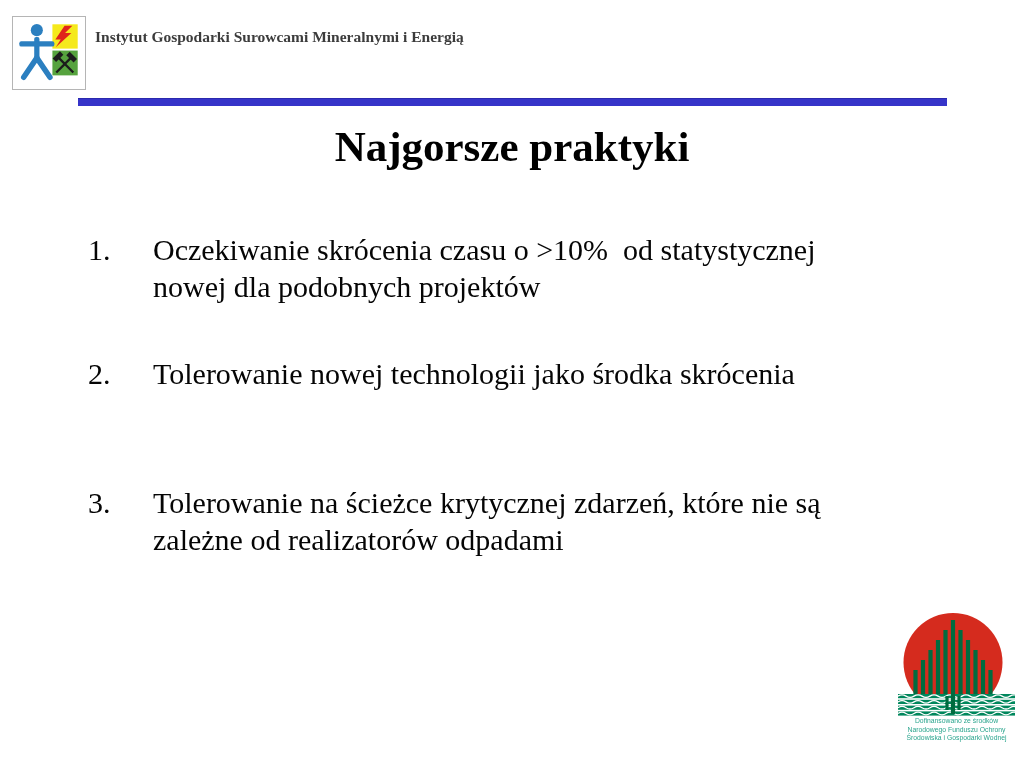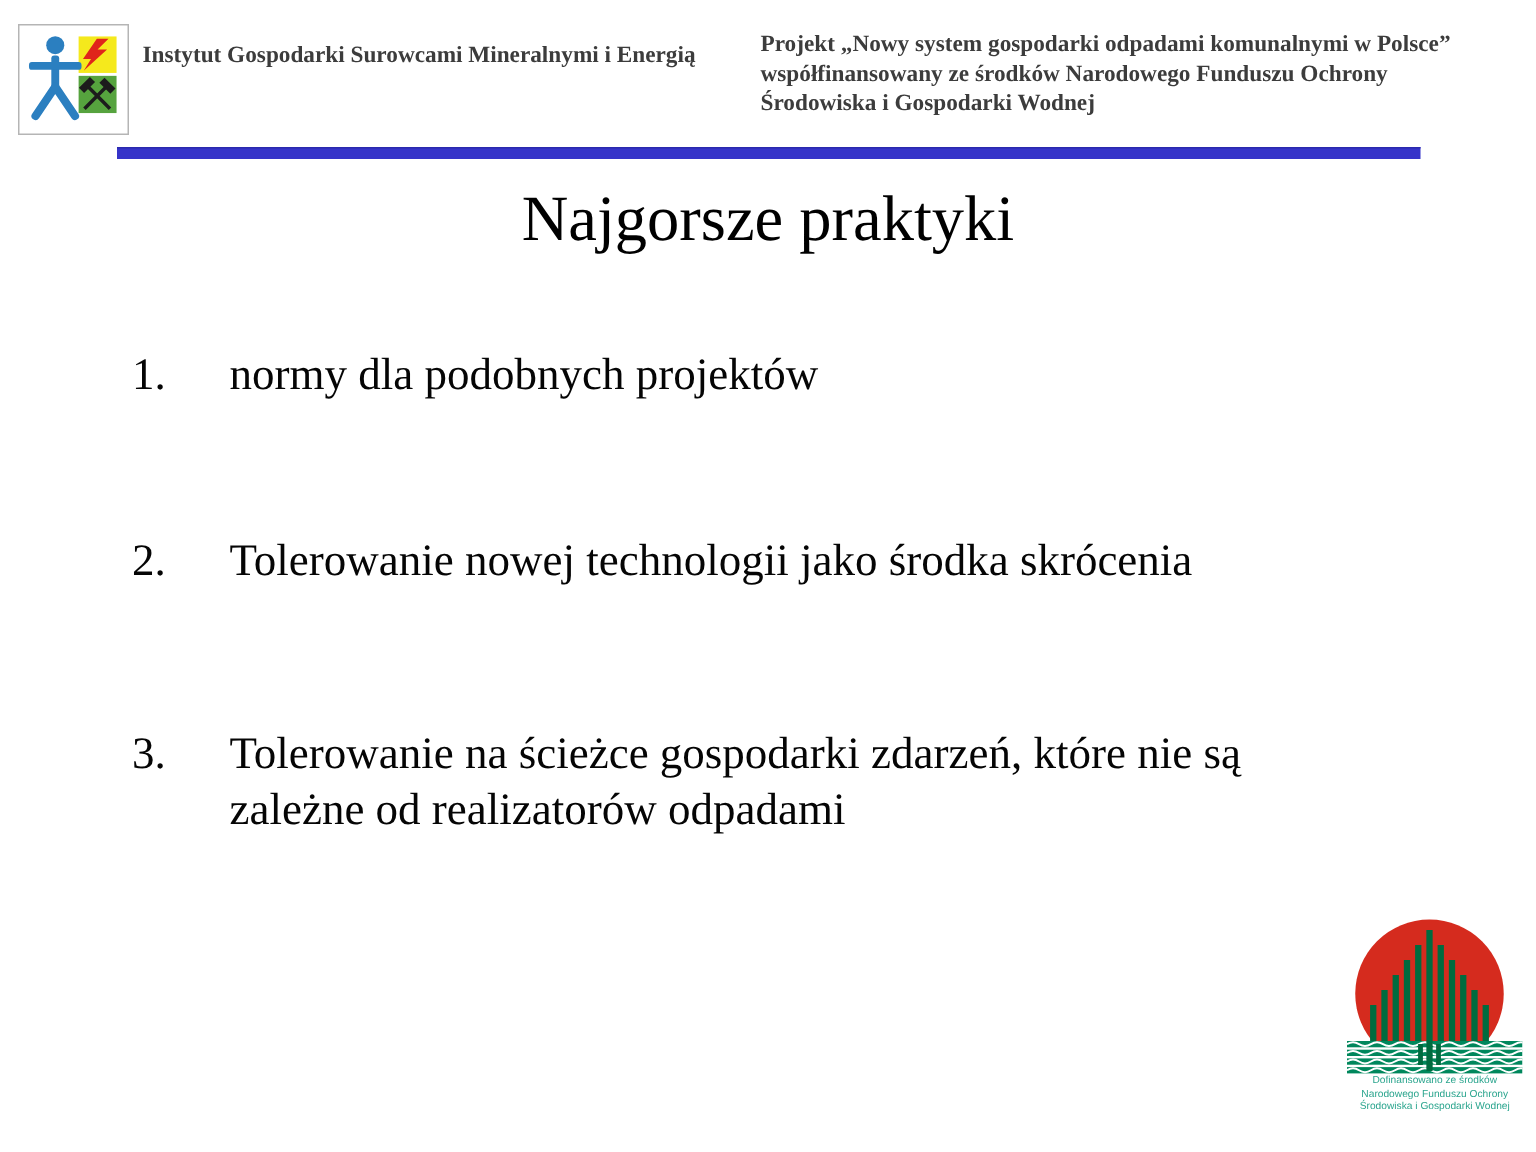--- a/index.html
+++ b/index.html
@@ -14,21 +14,21 @@
             color:var(--header-text,#3c3c3c);}
   .org-name{left:95px;top:27px;}
   .project-name{left:507px;top:20px;width:480px;}
 
   .divider{position:absolute;left:78px;top:98px;width:869px;height:8px;
            background:var(--divider-blue,#3634c9);border-top:1px solid #2b29ae;
            box-sizing:border-box;}
 
   
   .title{position:absolute;left:0;width:1024px;top:125px;text-align:center;
-         font-size:43px;line-height:1;font-weight:normal;color:#000;}
+         font-size:43px;line-height:1;font-weight:bold;color:#000;}
 
   
   .item{position:absolute;left:88px;width:870px;display:flex;
         font-size:30px;line-height:37px;color:var(--body-text,#050505);}
   .item-num{width:65px;flex:none;}
   .item-line{white-space:pre;}
   .item-1{top:231px;}
   .item-2{top:355px;}
   .item-3{top:484px;}
 
@@ -66,48 +66,44 @@
       <rect class="fig-blue" x="21.8" y="20.5" width="5.4" height="23" rx="2"></rect>
       <rect class="fig-blue" x="6.5" y="25" width="36" height="5.4" rx="2"></rect>
       <path class="fig-stroke" d="M24.5 42 L11 62 M24.5 42 L38 62"></path>
     </svg>
   </div>
 
   <div class="hdr-text org-name">
     <div>Instytut Gospodarki Surowcami Mineralnymi i Energią</div>
   </div>
 
-  <div class="hdr-text project-name">
-    <div>Projekt „Nowy system gospodarki odpadami komunalnymi w Polsce”</div>
-    <div>współfinansowany ze środków Narodowego Funduszu Ochrony</div>
-    <div>Środowiska i Gospodarki Wodnej</div>
-  </div>
 
   <div class="divider"></div>
 
   <div class="title">Najgorsze praktyki</div>
 
   <div class="item item-1">
     <div class="item-num">1.</div>
     <div>
-      <div class="item-line">normy dla podobnych projektów</div>
+      <div class="item-line">Oczekiwanie skrócenia czasu o &gt;10%  od statystycznej</div>
+      <div class="item-line">nowej dla podobnych projektów</div>
     </div>
   </div>
 
   <div class="item item-2">
     <div class="item-num">2.</div>
     <div>
       <div class="item-line">Tolerowanie nowej technologii jako środka skrócenia</div>
     </div>
   </div>
 
   <div class="item item-3">
     <div class="item-num">3.</div>
     <div>
-      <div class="item-line">Tolerowanie na ścieżce gospodarki zdarzeń, które nie są</div>
+      <div class="item-line">Tolerowanie na ścieżce krytycznej zdarzeń, które nie są</div>
       <div class="item-line">zależne od realizatorów odpadami</div>
     </div>
   </div>
 
   <div class="nf-logo">
     <svg width="117" height="106" viewBox="0 0 117 106">
       <circle class="nf-red" cx="55" cy="52.5" r="49.5"></circle>
 
       <rect class="nf-green" x="52.9" y="10" width="4.2" height="74"></rect>
       <rect class="nf-green" x="45.4" y="20" width="4.2" height="64"></rect>

